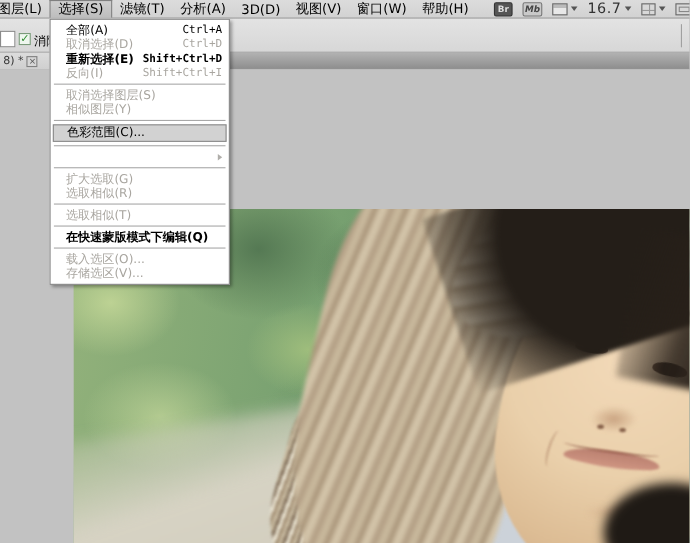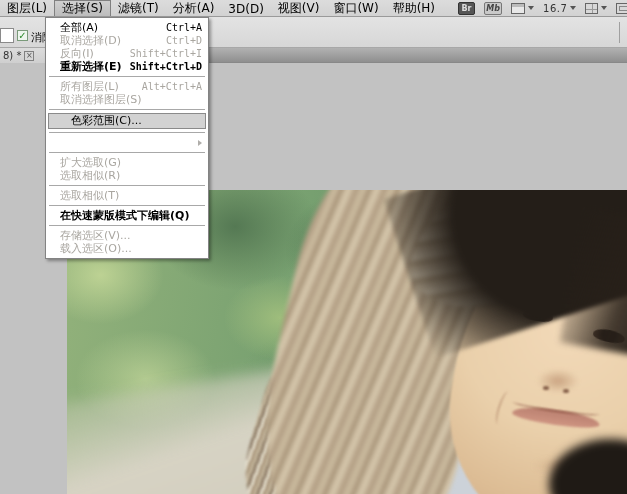--- a/index.html
+++ b/index.html
@@ -9,40 +9,40 @@
     --check-green:#2e8b2e;
   }
   *{margin:0;padding:0;box-sizing:border-box;}
   html,body{width:627px;height:494px;overflow:hidden;}
   body{font-family:"DejaVu Sans",sans-serif;font-size:11px;color:#000;background:#c2c2c2;}
   .screen{position:relative;width:627px;height:494px;overflow:hidden;background:var(--canvas-bg);}
 
   
   .menubar{position:absolute;left:0;top:0;width:627px;height:17px;
     background:linear-gradient(#dcdcdc,#d2d2d2);border-bottom:1px solid #9a9a9a;
-    display:flex;align-items:stretch;font-size:12px;}
+    display:flex;align-items:stretch;font-size:12px;justify-content:center;}
   .mb-items{display:flex;align-items:stretch;}
   .mb-item{padding:1px 7px 0 7px;display:flex;align-items:center;cursor:default;white-space:nowrap;}
   .mb-item.active{background:linear-gradient(#cfcfcf,#bdbdbd);border:1px solid #808080;border-bottom:none;padding-top:0;}
   .mb-divider{width:1px;background:#9a9a9a;margin:2px 6px 2px 10px;}
   .mb-tools{display:flex;align-items:center;gap:9px;padding-right:6px;}
   .tool-btn{display:flex;align-items:center;gap:3px;cursor:default;}
   .br-chip{width:17px;height:13px;background:#555;color:#ddd;font-size:8px;font-weight:bold;
     display:flex;align-items:center;justify-content:center;border:1px solid #333;border-radius:2px;}
   .mb-chip{width:18px;height:13px;background:#c9c9c9;color:#444;font-size:8px;font-weight:bold;
     display:flex;align-items:center;justify-content:center;border:1px solid #777;border-radius:2px;font-style:italic;}
   .chev{width:0;height:0;border-left:3px solid transparent;border-right:3px solid transparent;border-top:4px solid #555;}
   .ico-extras{width:14px;height:11px;border:1px solid #666;background:
     linear-gradient(#bbb 0 3px,#e8e8e8 3px);}
   .ico-arrange{width:13px;height:11px;border:1px solid #666;background:
     linear-gradient(#999,#999) 6px 0/1px 100% no-repeat,
     linear-gradient(#999,#999) 0 5px/100% 1px no-repeat,#d8d8d8;}
   .ico-screen{width:16px;height:11px;border:1px solid #666;background:#d8d8d8;position:relative;}
   .ico-screen::after{content:"";position:absolute;inset:2px;border:1px solid #888;}
-  .zoom-val{font-size:10px;color:#333;letter-spacing:.5px;}
+  .zoom-val{font-size:13px;color:#333;letter-spacing:.5px;}
 
   
   .optionsbar{position:absolute;left:0;top:17px;width:627px;height:31px;
     background:linear-gradient(#e3e3e3,#d7d7d7);border-bottom:1px solid #a8a8a8;}
   .tol-field{position:absolute;left:0;top:11px;width:14px;height:15px;background:#fff;border:1px solid #8a8a8a;}
   .chkbox{position:absolute;left:17px;top:13px;width:11px;height:11px;background:#eef6ee;border:1px solid #7a9a7a;
     color:var(--check-green);font-size:10px;line-height:9px;text-align:center;font-weight:bold;}
   .chkbox::after{content:"✓";}
   .chk-label{position:absolute;left:31px;top:13px;font-size:11px;white-space:nowrap;}
   .opt-sep{position:absolute;right:7px;top:5px;width:1px;height:21px;background:#a0a0a0;}
@@ -117,21 +117,21 @@
   .hair-bottom{right:-8%;bottom:-12%;width:22%;height:30%;background:#1f1a15;border-radius:50%;filter:blur(5px);}
 
   
   .dropdown{position:absolute;left:45px;top:17px;width:164px;background:#fff;border:1px solid #838383;
     box-shadow:2px 2px 3px rgba(0,0,0,.35);padding:3px 1px;z-index:20;}
   .mi{display:flex;align-items:center;height:13px;line-height:13px;padding:0 5px 0 13px;position:relative;white-space:nowrap;}
   .mi .lab{flex:1;overflow:hidden;}
   .mi .sc{margin-left:6px;font-family:"DejaVu Sans Mono",monospace;font-size:10px;}
   .mi.dis{color:var(--disabled-text);}
   .mi.b{font-weight:bold;}
-  .mi.hl{background:var(--menu-highlight-bg);border:1px solid #8a8a8a;height:16px;line-height:14px;margin:1px 1px;padding-left:22px;}
+  .mi.hl{background:var(--menu-highlight-bg);border:1px solid #8a8a8a;height:16px;line-height:14px;margin:1px 1px;padding-left:12px;}
   .arr{position:absolute;right:5px;top:4px;width:0;height:0;
     border-top:3px solid transparent;border-bottom:3px solid transparent;border-left:4px solid #b0aeaa;}
   .menu-sep{height:1px;background:#a8a8a8;margin:3px 2px;}
 </style>
 </head>
 <body>
 
 <div class="screen">
 
   <div class="menubar">
@@ -214,35 +214,34 @@
 
   <div class="dropdown">
       <div class="mi">
         <span class="lab">全部(A)</span>
         <span class="sc">Ctrl+A</span>
       </div>
       <div class="mi dis">
         <span class="lab">取消选择(D)</span>
         <span class="sc">Ctrl+D</span>
       </div>
-      <div class="mi dis">
-        <span class="lab">反向(I)</span>
-        <span class="sc">Shift+Ctrl+I</span>
-      </div>
       <div class="mi b">
         <span class="lab">重新选择(E)</span>
         <span class="sc">Shift+Ctrl+D</span>
       </div>
-      <div class="menu-sep"></div>
-      <div class="mi dis">
-        <span class="lab">所有图层(L)</span>
-        <span class="sc">Alt+Ctrl+A</span>
-      </div>
+      <div class="mi dis">
+        <span class="lab">反向(I)</span>
+        <span class="sc">Shift+Ctrl+I</span>
+      </div>
+      <div class="menu-sep"></div>
       <div class="mi dis">
         <span class="lab">取消选择图层(S)</span>
+      </div>
+      <div class="mi dis">
+        <span class="lab">相似图层(Y)</span>
       </div>
       <div class="menu-sep"></div>
       <div class="mi hl">
         <span class="lab">色彩范围(C)...</span>
       </div>
       <div class="menu-sep"></div>
       <div class="mi dis">
         <span class="arr"></span>
       </div>
       <div class="menu-sep"></div>
@@ -255,20 +254,20 @@
       <div class="menu-sep"></div>
       <div class="mi dis">
         <span class="lab">选取相似(T)</span>
       </div>
       <div class="menu-sep"></div>
       <div class="mi b">
         <span class="lab">在快速蒙版模式下编辑(Q)</span>
       </div>
       <div class="menu-sep"></div>
       <div class="mi dis">
+        <span class="lab">载入选区(O)...</span>
+      </div>
+      <div class="mi dis">
         <span class="lab">存储选区(V)...</span>
       </div>
-      <div class="mi dis">
-        <span class="lab">载入选区(O)...</span>
-      </div>
     </div>
 
 </div>
 
 </body></html>

